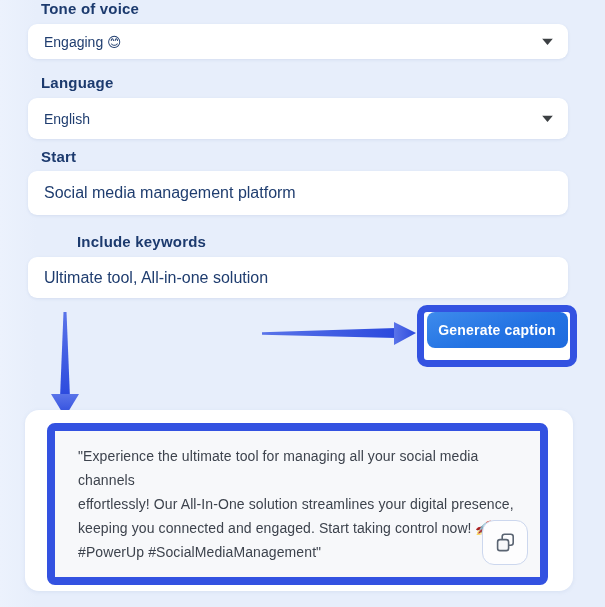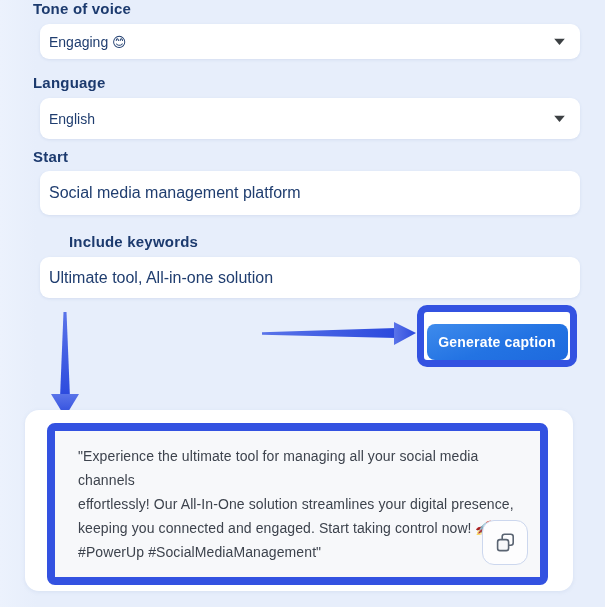--- a/index.html
+++ b/index.html
@@ -7,48 +7,48 @@
     font-family:"Liberation Sans","DejaVu Sans",sans-serif;
     background:#dfe9f8;
   }
   .stage{
     position:relative;
     width:605px;height:607px;
     background:linear-gradient(90deg,#ecf2fd 0%,#e7eefb 6%,#e7eefb 100%);
     overflow:hidden;
   }
   .field-label{
-    position:absolute;left:33px;
+    position:absolute;left:41px;
     font-size:15px;font-weight:600;color:#1c3a6e;
     letter-spacing:.2px;
   }
   .field{
-    position:absolute;left:40px;width:540px;
+    position:absolute;left:28px;width:540px;
     background:#ffffff;border-radius:9px;
     box-shadow:0 1px 3px rgba(100,130,180,.14);
     display:flex;align-items:center;
     box-sizing:border-box;
-    padding:0 9px;
+    padding:0 16px;
     font-size:14px;color:#1f3d6f;
   }
   .field input{
     border:none;outline:none;background:transparent;
     font-family:inherit;font-size:16px;color:#1f3d6f;
     width:100%;padding:0;
   }
   .select-caret{
     position:absolute;right:15px;top:50%;transform:translateY(-50%);
     width:11px;height:7px;display:block;
   }
   
   .annot-box-btn{
     position:absolute;left:417px;top:305px;width:160px;height:62px;
     box-sizing:border-box;border:7px solid #3352e1;border-radius:10px;
     background:#ffffff;
-    display:flex;align-items:flex-end;justify-content:center;
+    display:flex;align-items:flex-start;justify-content:center;
   }
   .generate-btn{
     width:141px;height:36px;border:none;border-radius:8px;
     background:linear-gradient(160deg,#3e8bec 0%,#2373e3 55%,#1e6ade 100%);
     color:#ffffff;font-family:inherit;font-size:14px;font-weight:600;
     letter-spacing:.2px;cursor:pointer;
   }
   .arrow-svg{position:absolute;display:block;}
   
   .output-card{

